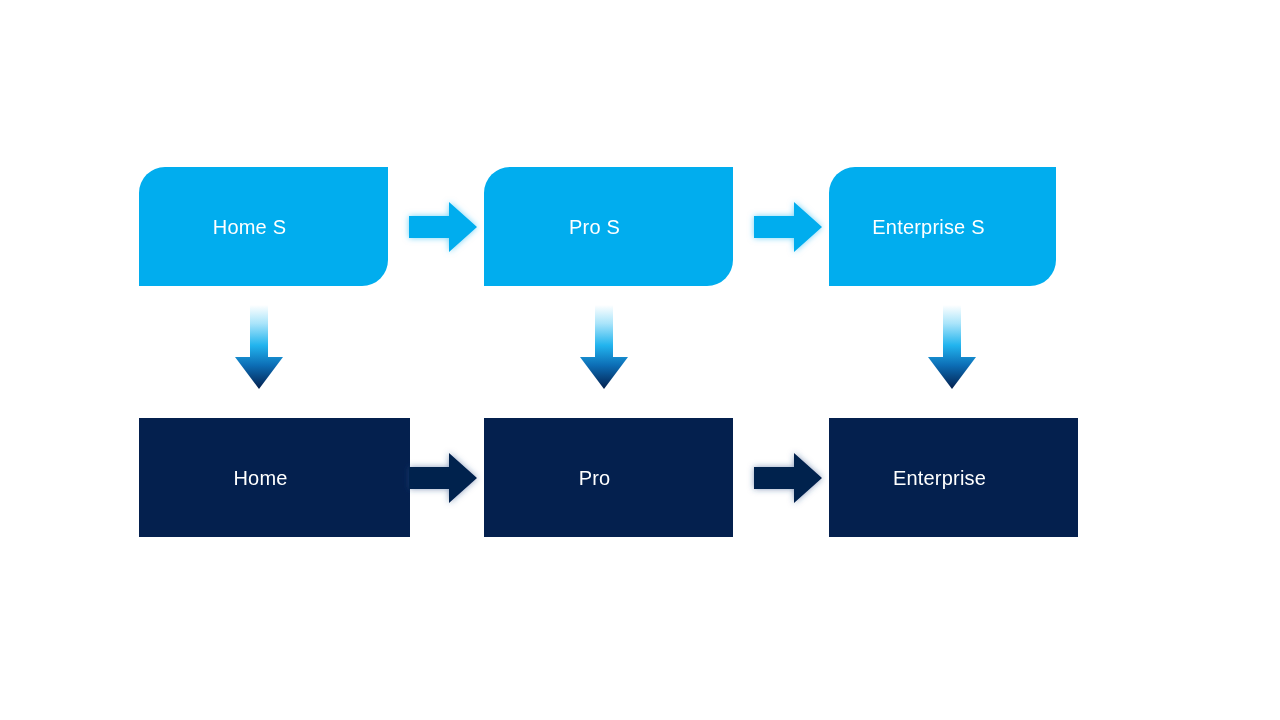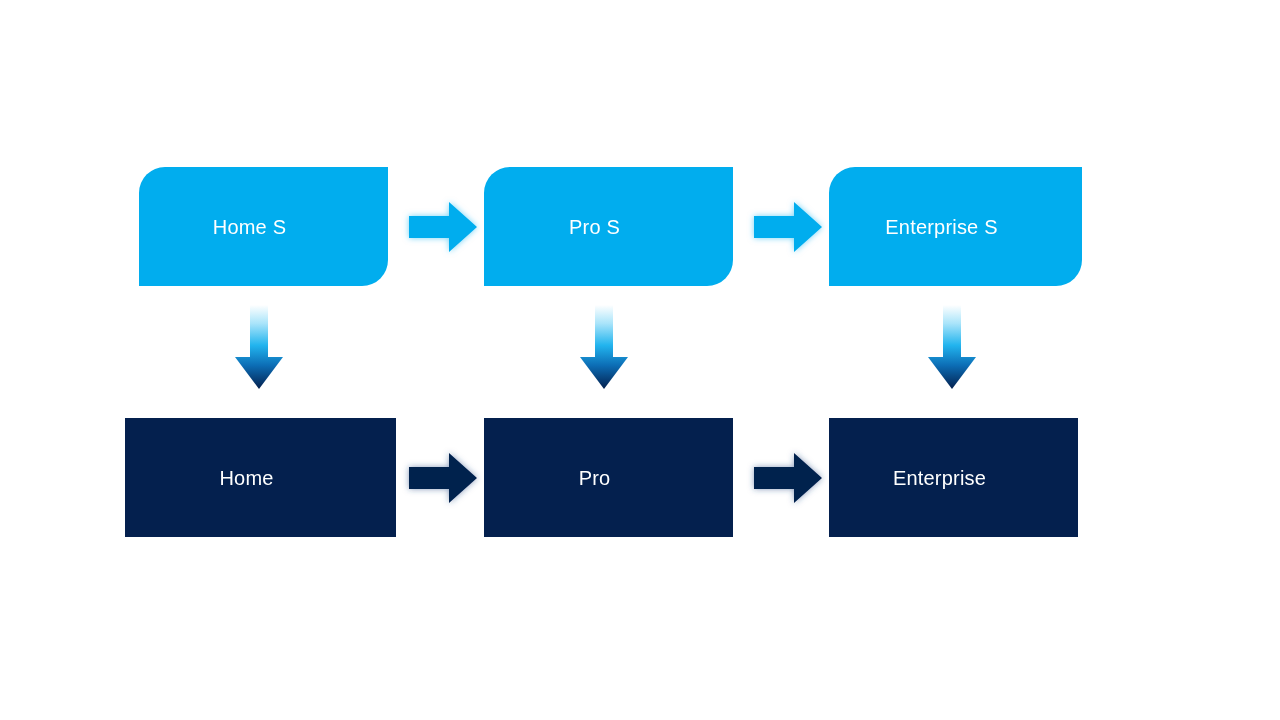--- a/index.html
+++ b/index.html
@@ -85,21 +85,21 @@
 <div id="canvas">
 
   <div class="node tier-top" style="left:484px; top:167px; width:249px; height:119px;">
     <span class="node-label">Pro S</span>
   </div>
 
   <div class="node tier-top" style="left:139px; top:167px; width:249px; height:119px;">
     <span class="node-label">Home S</span>
   </div>
 
-  <div class="node tier-top" style="left:829px; top:167px; width:253px; height:119px;">
+  <div class="node tier-top" style="left:829px; top:167px; width:227px; height:119px;">
     <span class="node-label">Enterprise S</span>
   </div>
 
   <div class="arrow-right" style="left:406px; top:199px;">
     <svg viewBox="0 0 74 56" xmlns="http://www.w3.org/2000/svg">
       <defs>
         <filter id="glowBlue1" x="-45%" y="-45%" width="190%" height="190%">
           <feDropShadow dx="0" dy="0" stdDeviation="3.2" flood-color="#00AEEF" flood-opacity="0.55"></feDropShadow>
         </filter>
       </defs>
@@ -156,21 +156,21 @@
           <stop offset="22%" stop-color="#A9E4FA"></stop>
           <stop offset="48%" stop-color="#22B4EE"></stop>
           <stop offset="72%" stop-color="#0C6DB5"></stop>
           <stop offset="100%" stop-color="#04204E"></stop>
         </linearGradient>
       </defs>
       <polygon points="17,0 35,0 35,52 50,52 26,84 2,52 17,52" fill="url(#gradDown3)"></polygon>
     </svg>
   </div>
 
-  <div class="node tier-bottom" style="left:125px; top:418px; width:271px; height:119px;">
+  <div class="node tier-bottom" style="left:139px; top:418px; width:271px; height:119px;">
     <span class="node-label">Home</span>
   </div>
 
   <div class="node tier-bottom" style="left:829px; top:418px; width:249px; height:119px;">
     <span class="node-label">Enterprise</span>
   </div>
 
   <div class="node tier-bottom" style="left:484px; top:418px; width:249px; height:119px;">
     <span class="node-label">Pro</span>
   </div>

